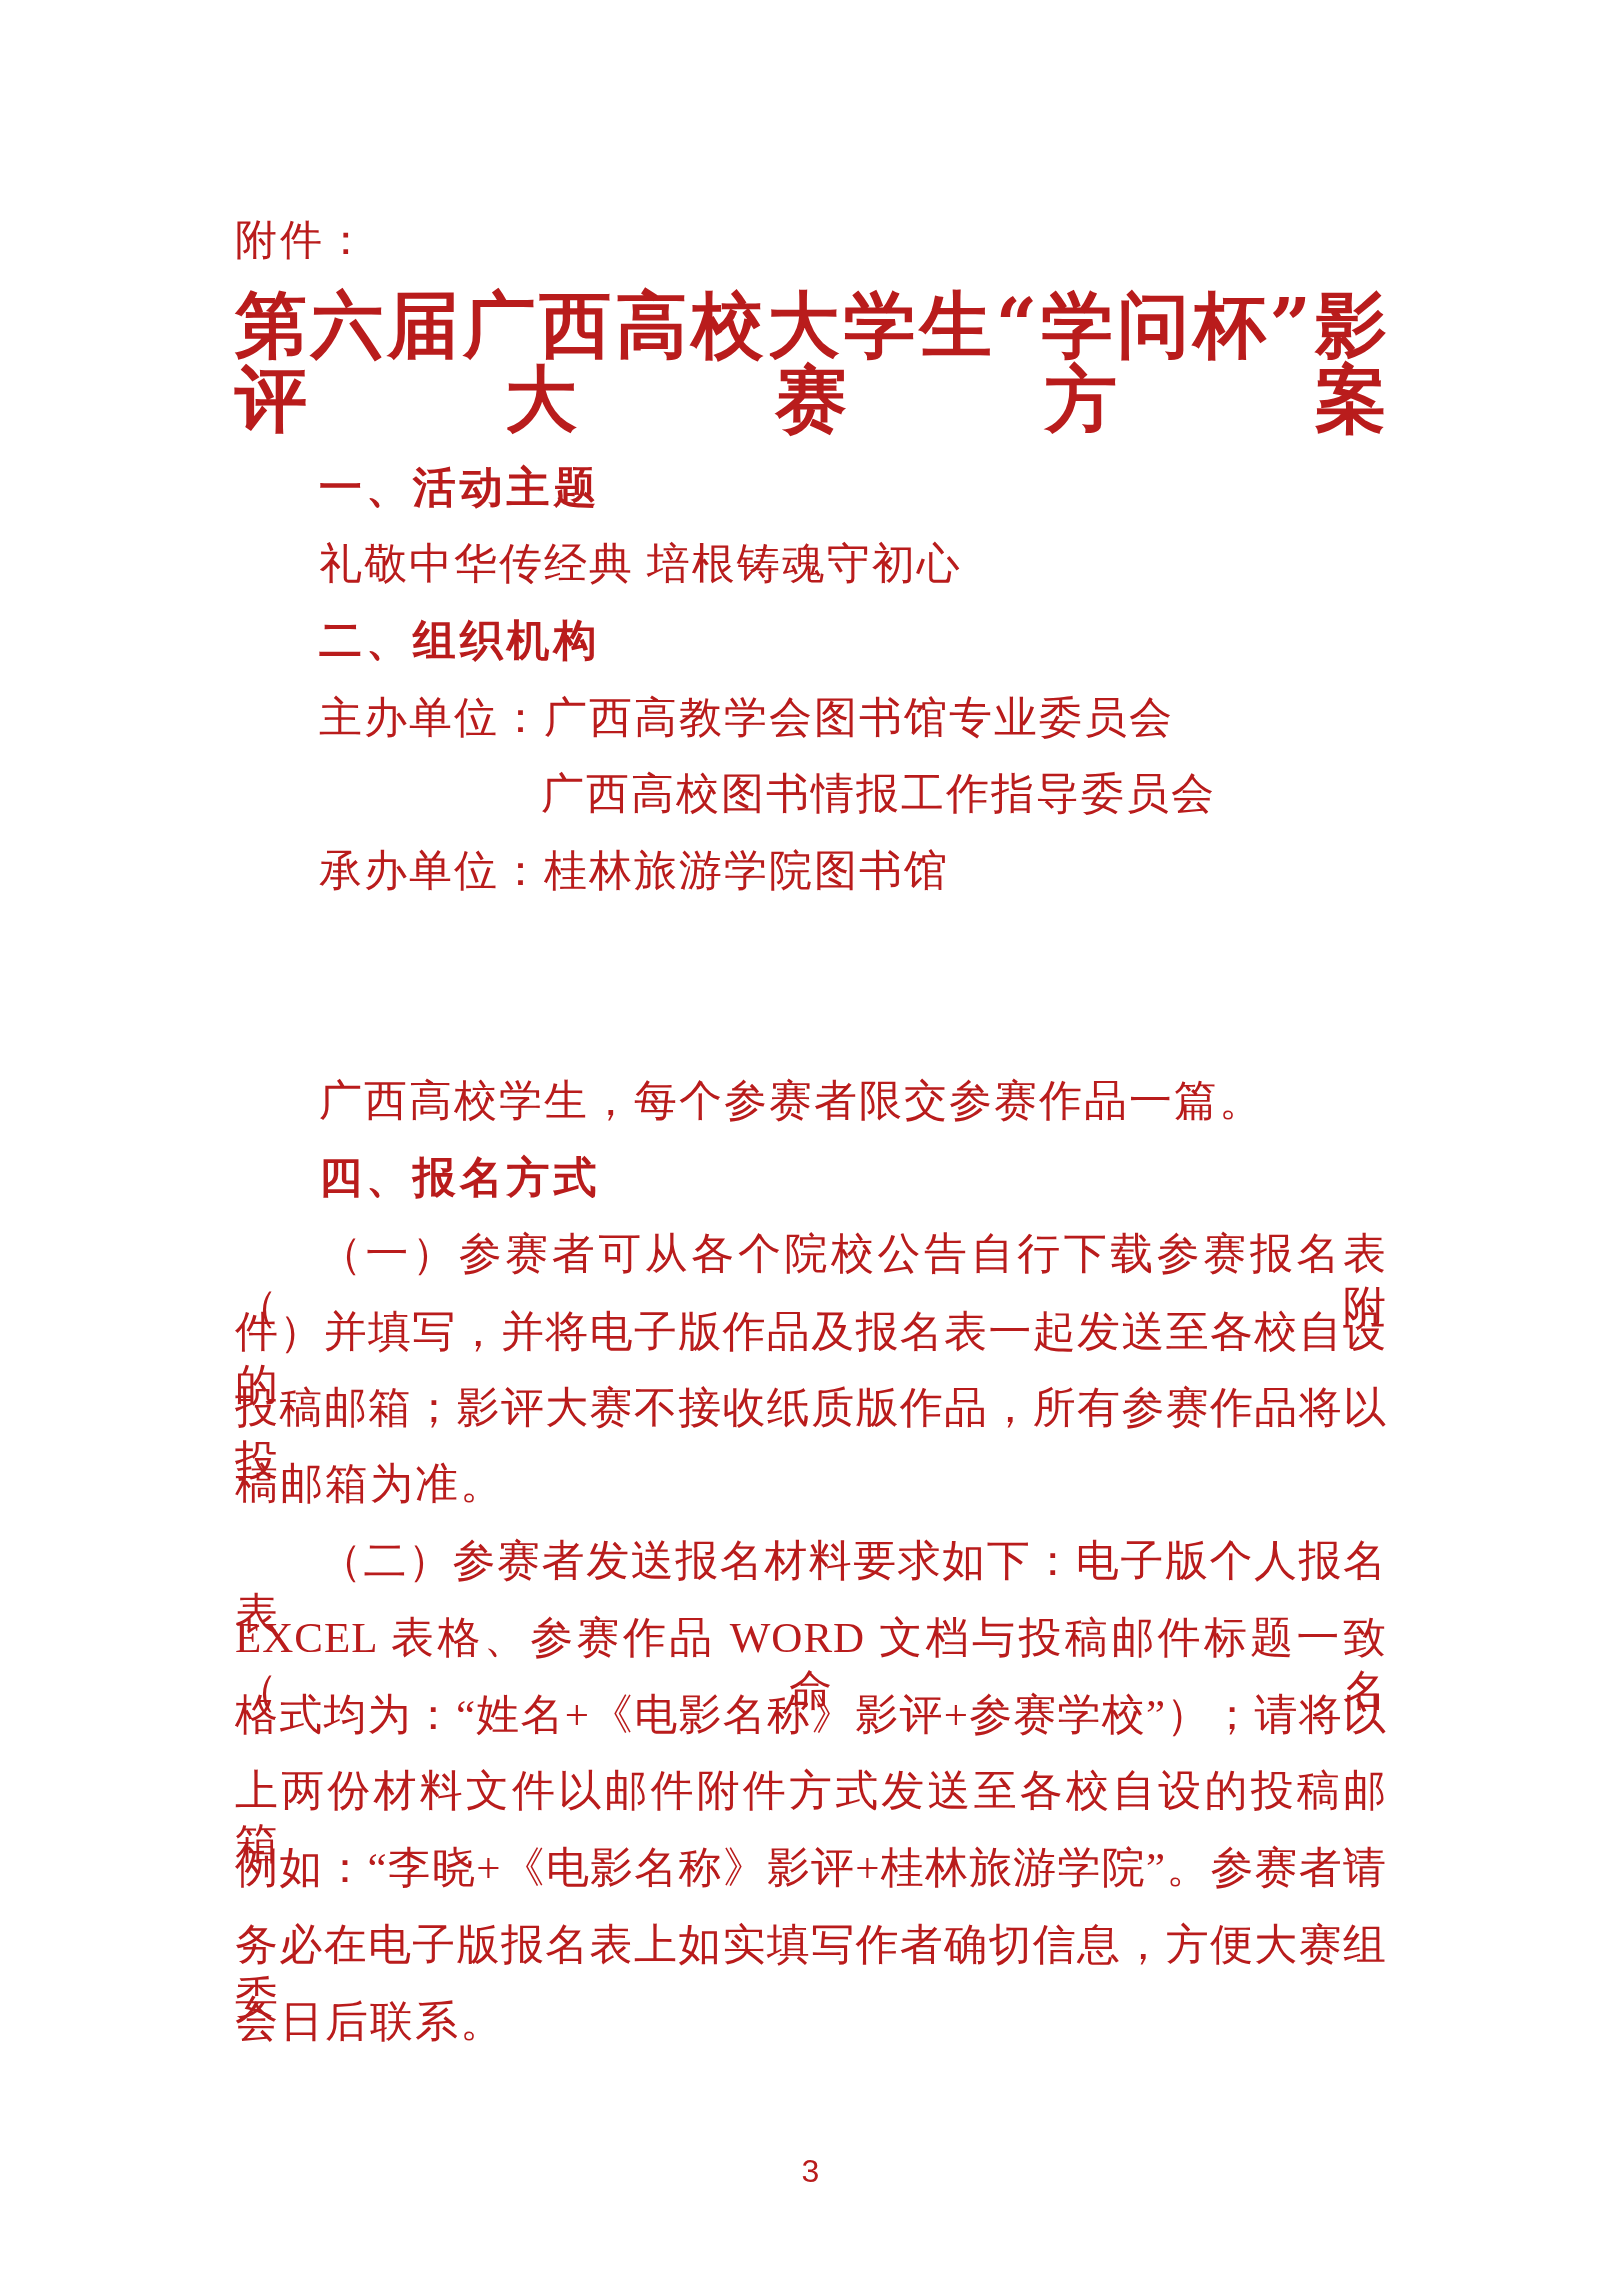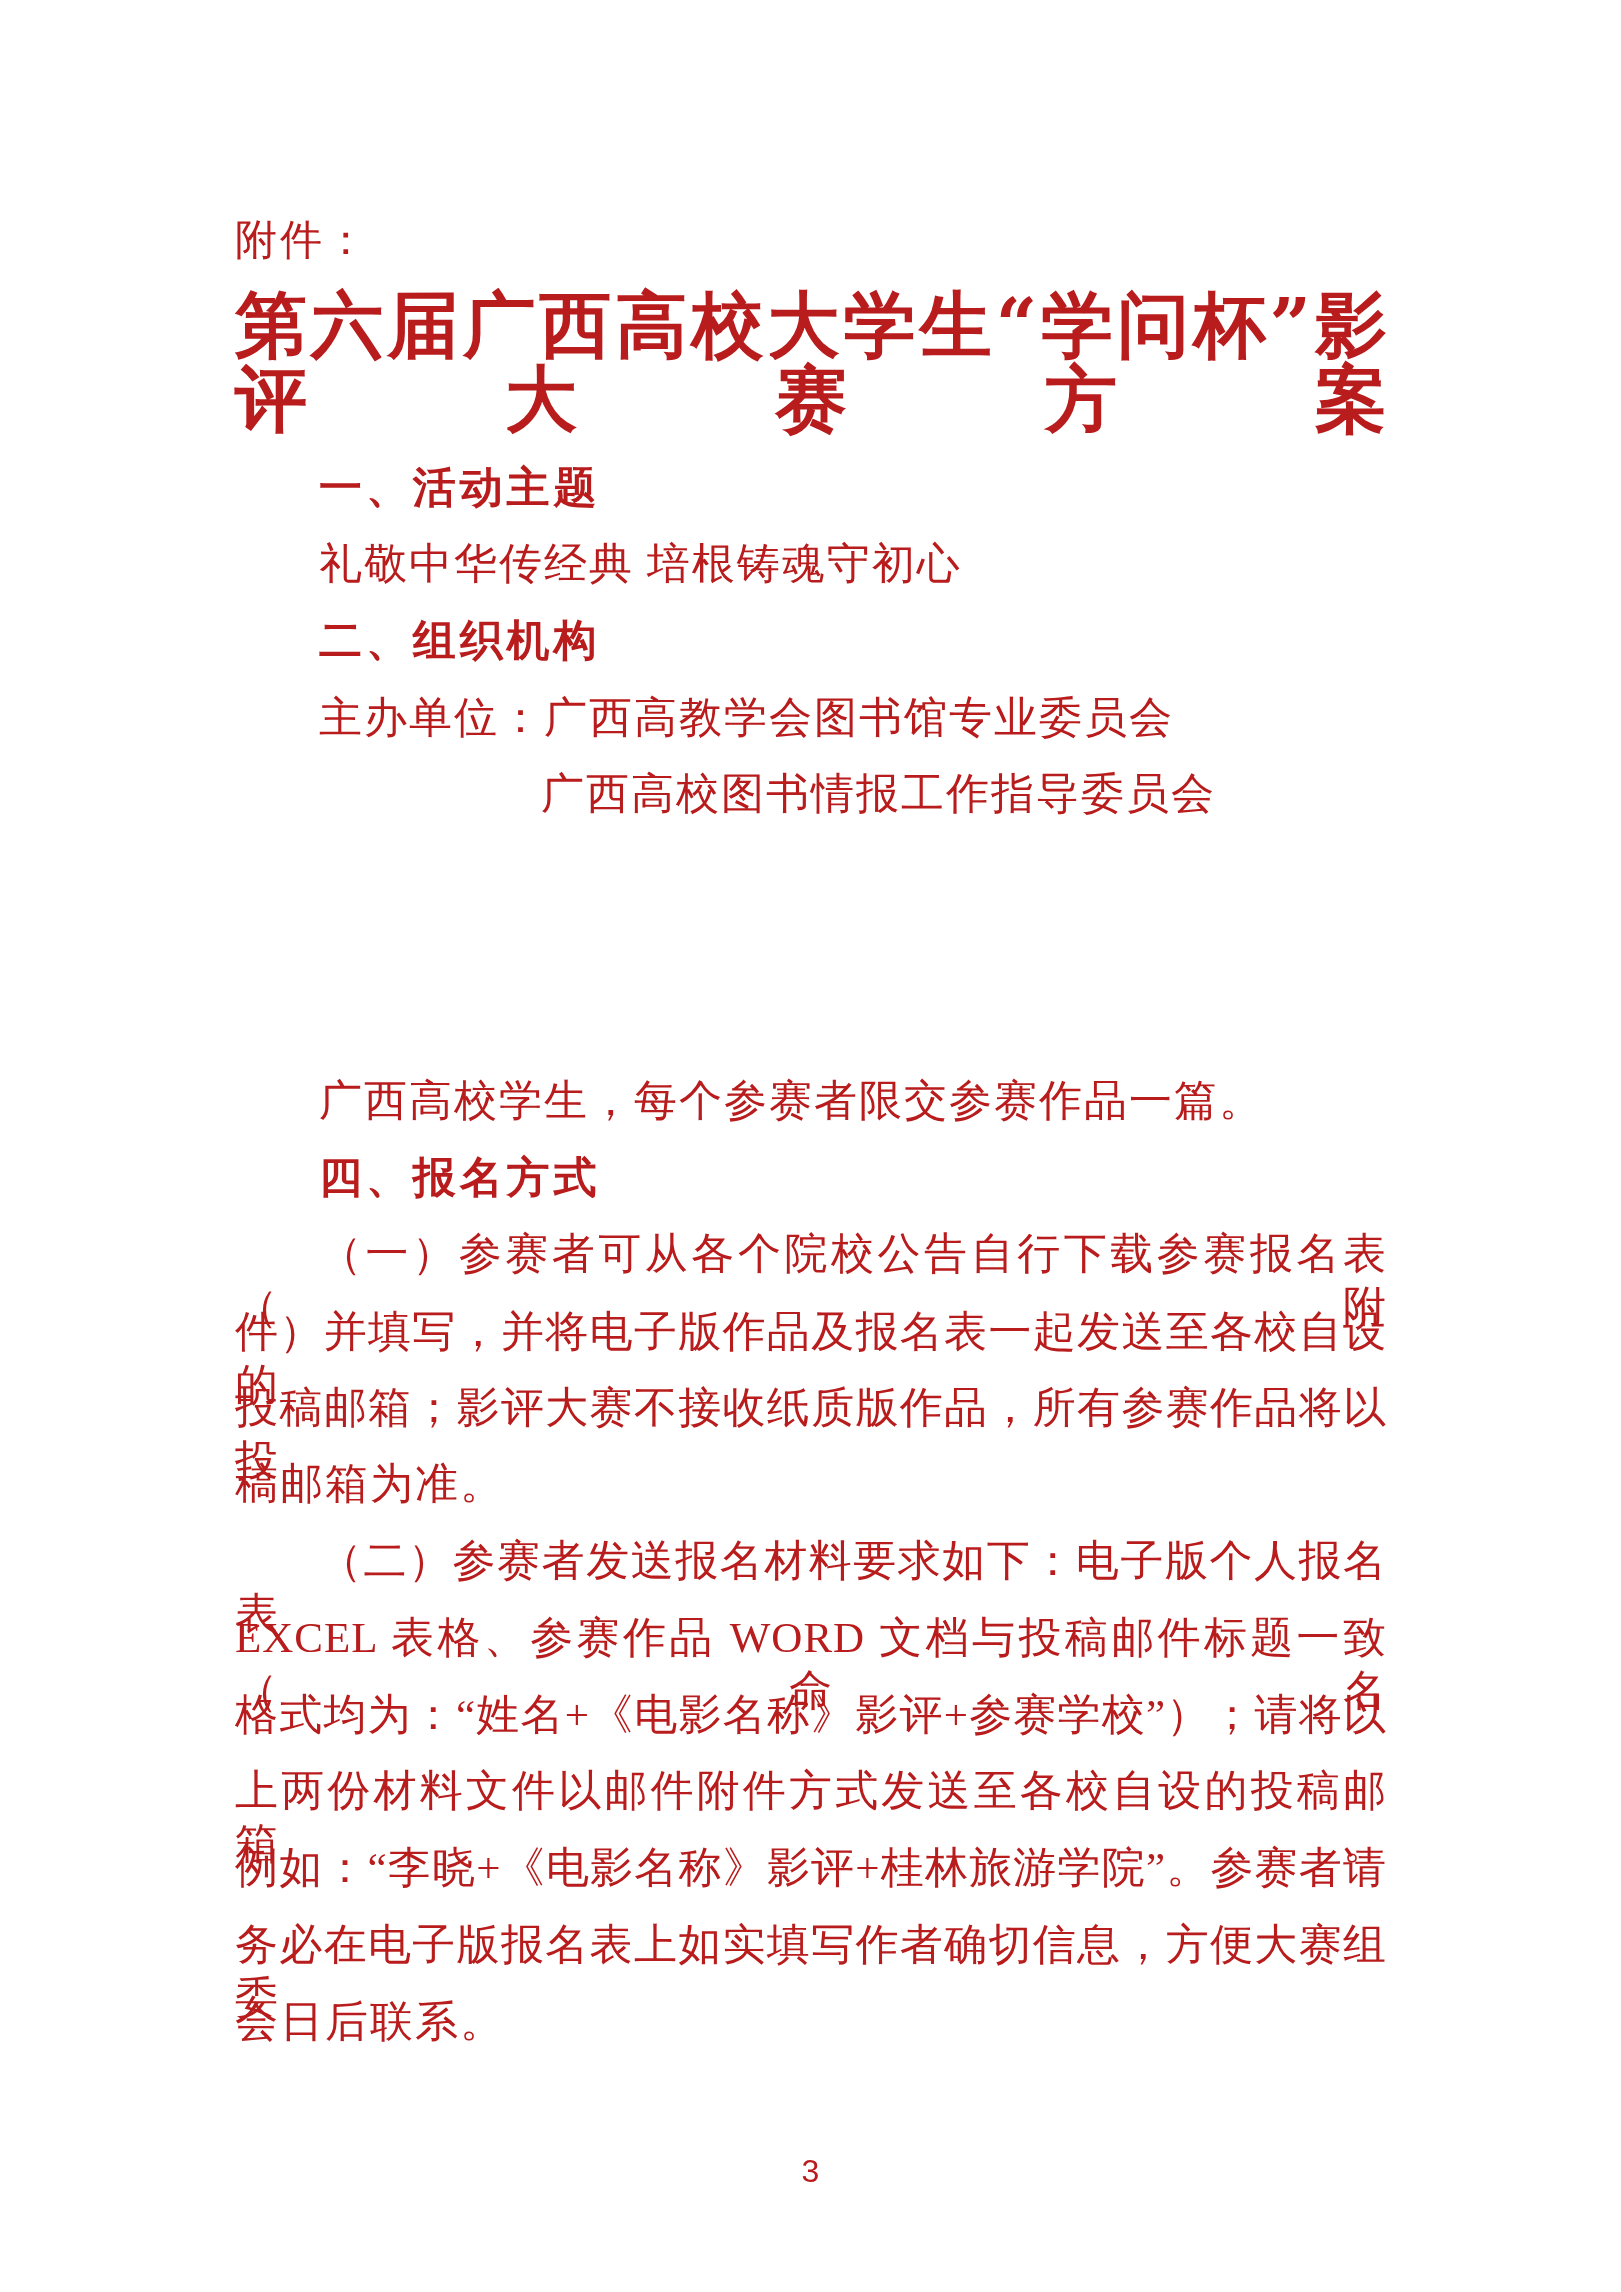--- a/index.html
+++ b/index.html
@@ -80,20 +80,21 @@
 
   <div class="attachment">附件：</div>
 
   <div class="doc-title">第六届广西高校大学生“学问杯”影评大赛方案</div>
 
   <div class="line heading ind" style="top:461px">一、活动主题</div>
   <div class="line body ind" style="top:537px">礼敬中华传经典 培根铸魂守初心</div>
   <div class="line heading ind" style="top:614px">二、组织机构</div>
   <div class="line body ind" style="top:691px">主办单位：广西高教学会图书馆专业委员会</div>
   <div class="line body ind2" style="top:767px">广西高校图书情报工作指导委员会</div>
+  <div class="line body ind" style="top:844px">承办单位：桂林旅游学院图书馆</div>
   <div class="line body ind" style="top:1074px">广西高校学生，每个参赛者限交参赛作品一篇。</div>
   <div class="line heading ind" style="top:1151px">四、报名方式</div>
   <div class="line body ind just" style="top:1227px">（一）参赛者可从各个院校公告自行下载参赛报名表（附</div>
   <div class="line body just" style="top:1305px">件）并填写，并将电子版作品及报名表一起发送至各校自设的</div>
   <div class="line body just" style="top:1381px">投稿邮箱；影评大赛不接收纸质版作品，所有参赛作品将以投</div>
   <div class="line body" style="top:1457px">稿邮箱为准。</div>
   <div class="line body ind just" style="top:1534px">（二）参赛者发送报名材料要求如下：电子版个人报名表</div>
   <div class="line body just" style="top:1611px">EXCEL 表格、参赛作品 WORD 文档与投稿邮件标题一致（命名</div>
   <div class="line body just" style="top:1688px">格式均为：“姓名+《电影名称》影评+参赛学校”）；请将以</div>
   <div class="line body just" style="top:1764px">上两份材料文件以邮件附件方式发送至各校自设的投稿邮箱。</div>

